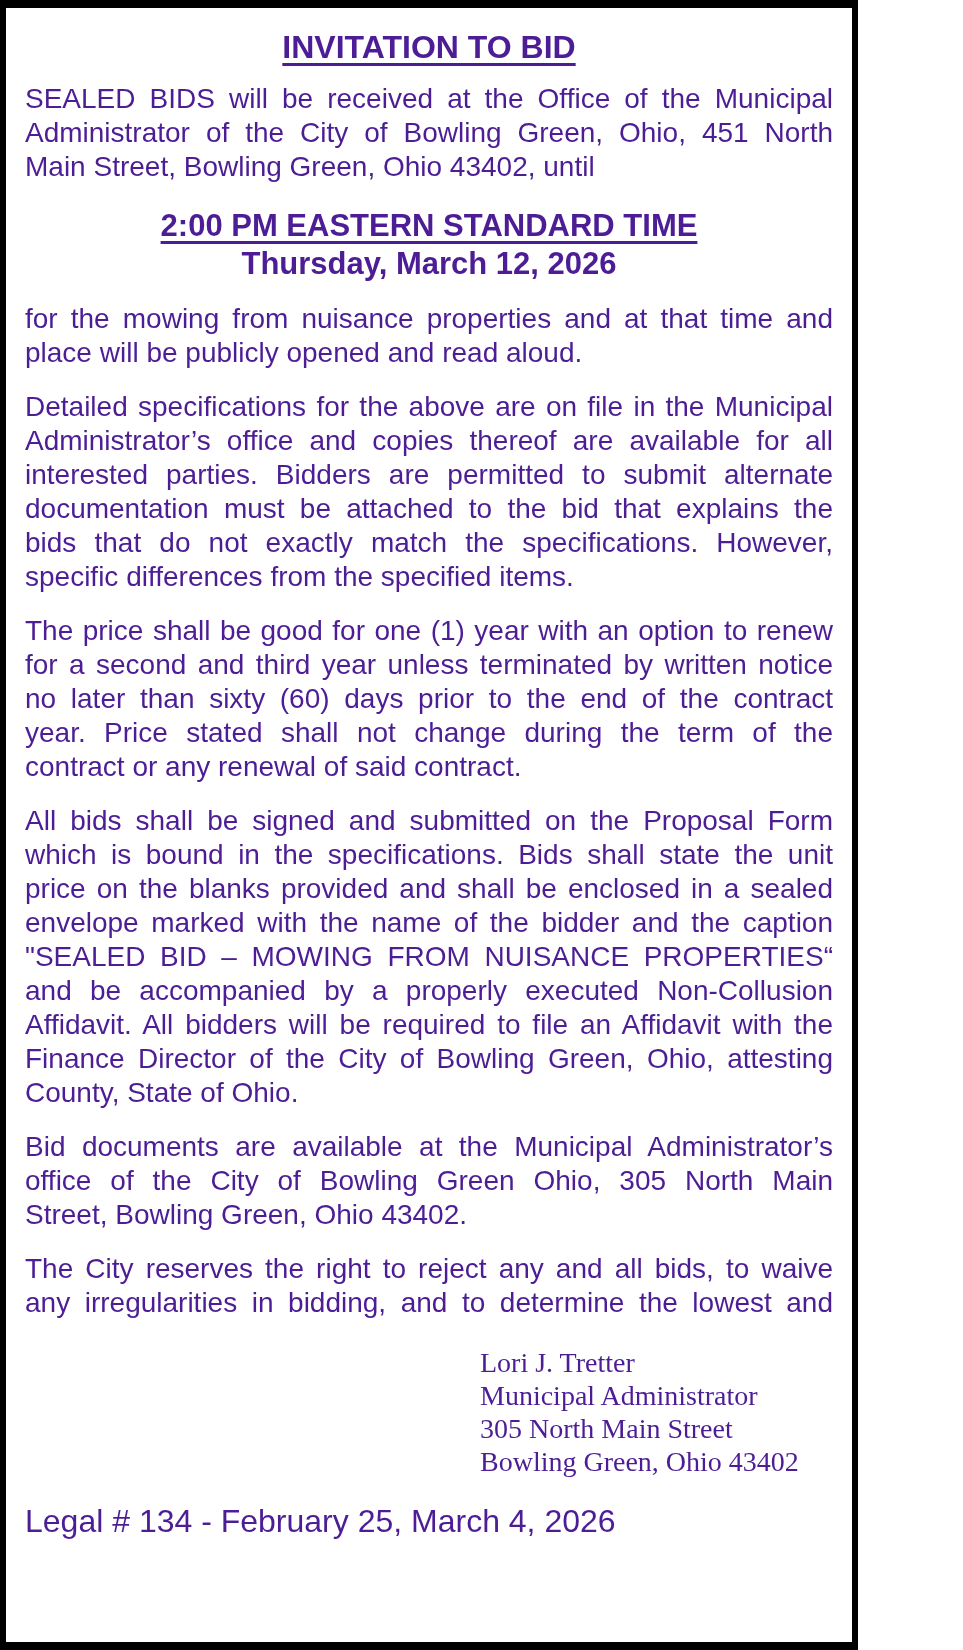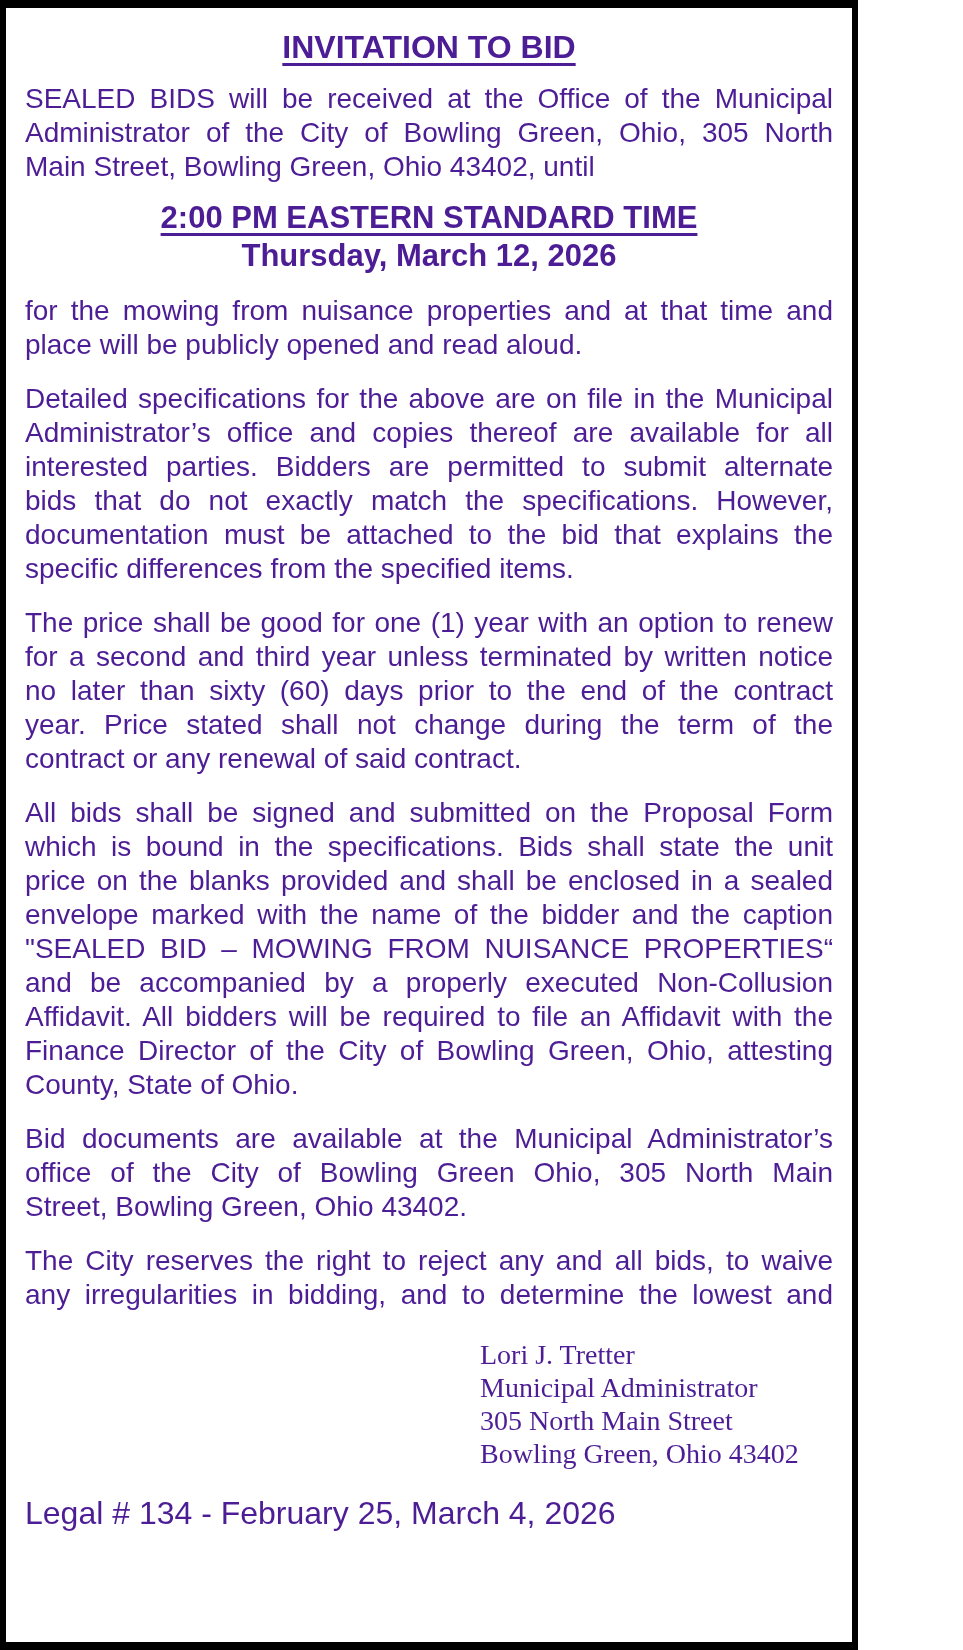--- a/index.html
+++ b/index.html
@@ -37,21 +37,21 @@
   }
   .para {
     font-size: 28px;
     line-height: 34px;
     margin-top: 20px;
   }
   .intro { margin-top: 16px; }
   .jline { text-align: justify; text-align-last: justify; }
   .jline.last { text-align-last: left; }
   .deadline {
-    margin-top: 16px;
+    margin-top: 24px;
     text-align: center;
     font-weight: bold;
     font-size: 31px;
     line-height: 36px;
   }
   .h-date { margin-top: 2px; }
   .signature {
     margin-top: 26px;
     margin-left: 455px;
     font-size: 28px;
@@ -69,40 +69,40 @@
 </head>
 <body>
 
 <div class="page">
   <div class="content">
 
     <h1 class="title"><span class="underlined">INVITATION TO BID</span></h1>
 
     <div class="para intro">
         <div class="jline">SEALED BIDS will be received at the Office of the Municipal</div>
-        <div class="jline">Administrator of the City of Bowling Green, Ohio, 305 North</div>
+        <div class="jline">Administrator of the City of Bowling Green, Ohio, 451 North</div>
         <div class="jline last">Main Street, Bowling Green, Ohio 43402, until</div>
       </div>
 
     <div class="deadline">
       <div class="h-time">2:00 PM EASTERN STANDARD TIME</div>
       <div class="h-date">Thursday, March 12, 2026</div>
     </div>
 
     <div class="para">
         <div class="jline">for the mowing from nuisance properties and at that time and</div>
         <div class="jline last">place will be publicly opened and read aloud.</div>
       </div>
 
     <div class="para">
         <div class="jline">Detailed specifications for the above are on file in the Municipal</div>
         <div class="jline">Administrator’s office and copies thereof are available for all</div>
         <div class="jline">interested parties. Bidders are permitted to submit alternate</div>
+        <div class="jline">documentation must be attached to the bid that explains the</div>
         <div class="jline">bids that do not exactly match the specifications. However,</div>
-        <div class="jline">documentation must be attached to the bid that explains the</div>
         <div class="jline last">specific differences from the specified items.</div>
       </div>
 
     <div class="para">
         <div class="jline">The price shall be good for one (1) year with an option to renew</div>
         <div class="jline">for a second and third year unless terminated by written notice</div>
         <div class="jline">no later than sixty (60) days prior to the end of the contract</div>
         <div class="jline">year. Price stated shall not change during the term of the</div>
         <div class="jline last">contract or any renewal of said contract.</div>
       </div>

